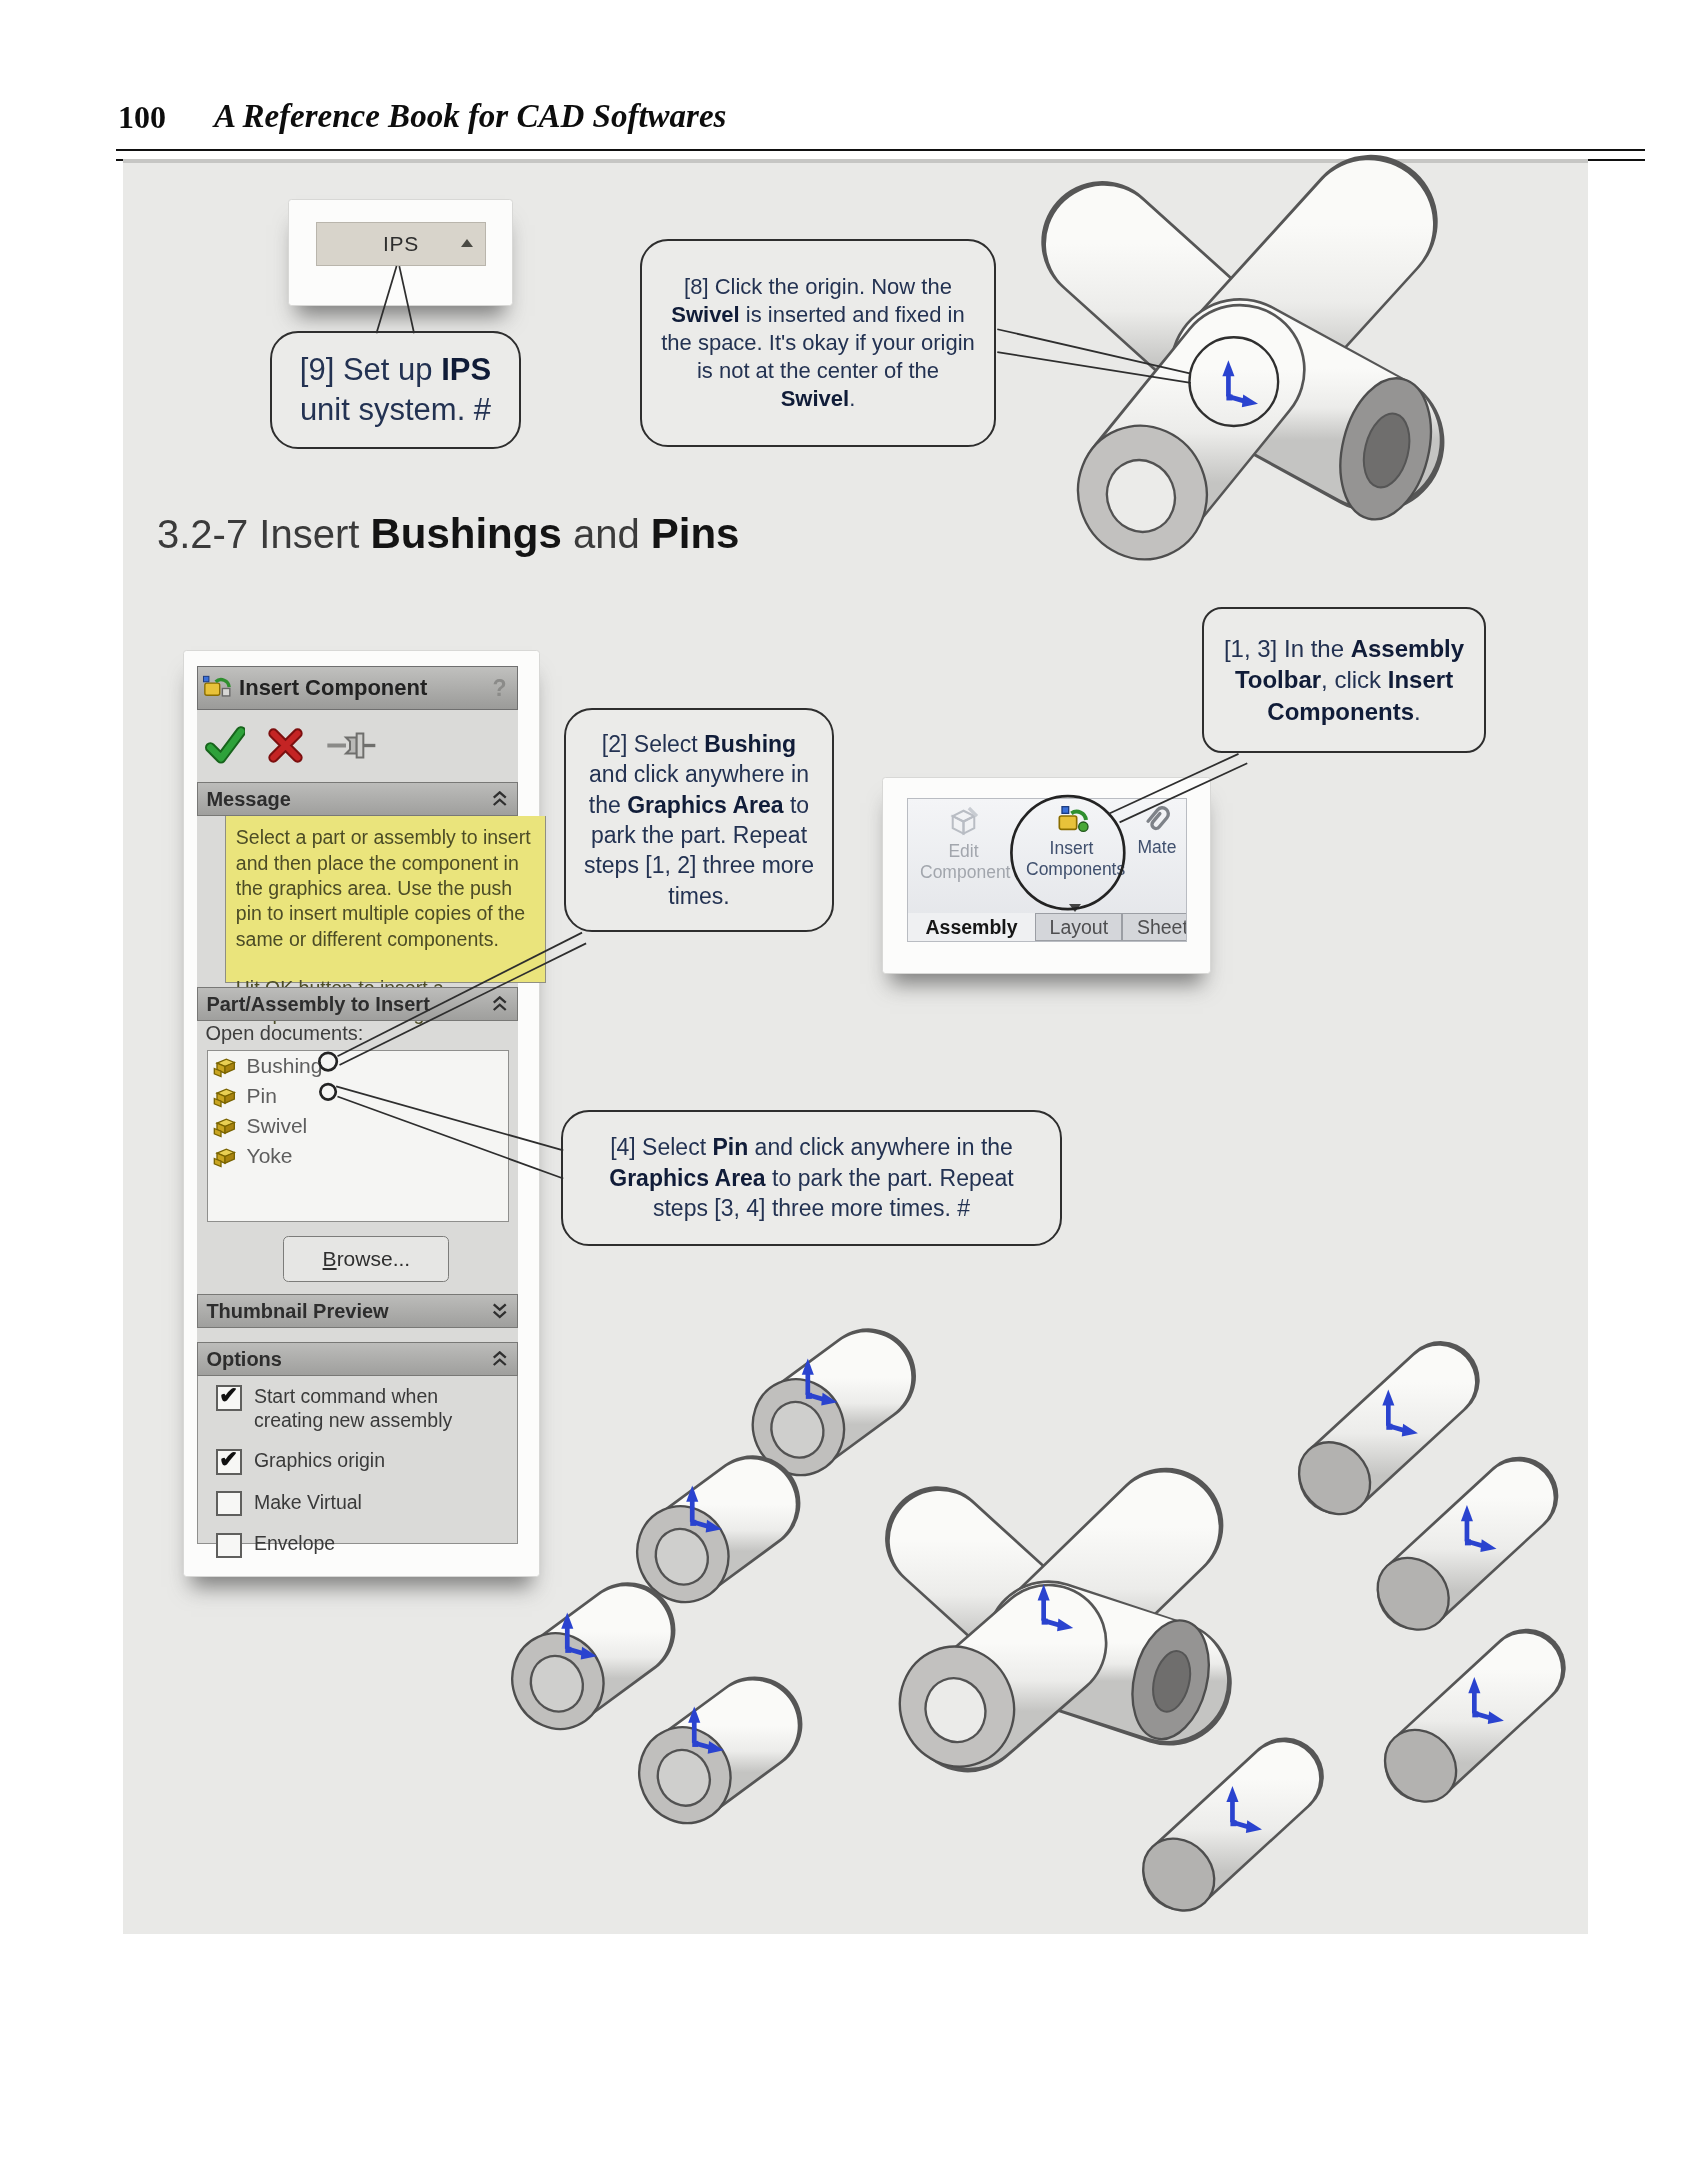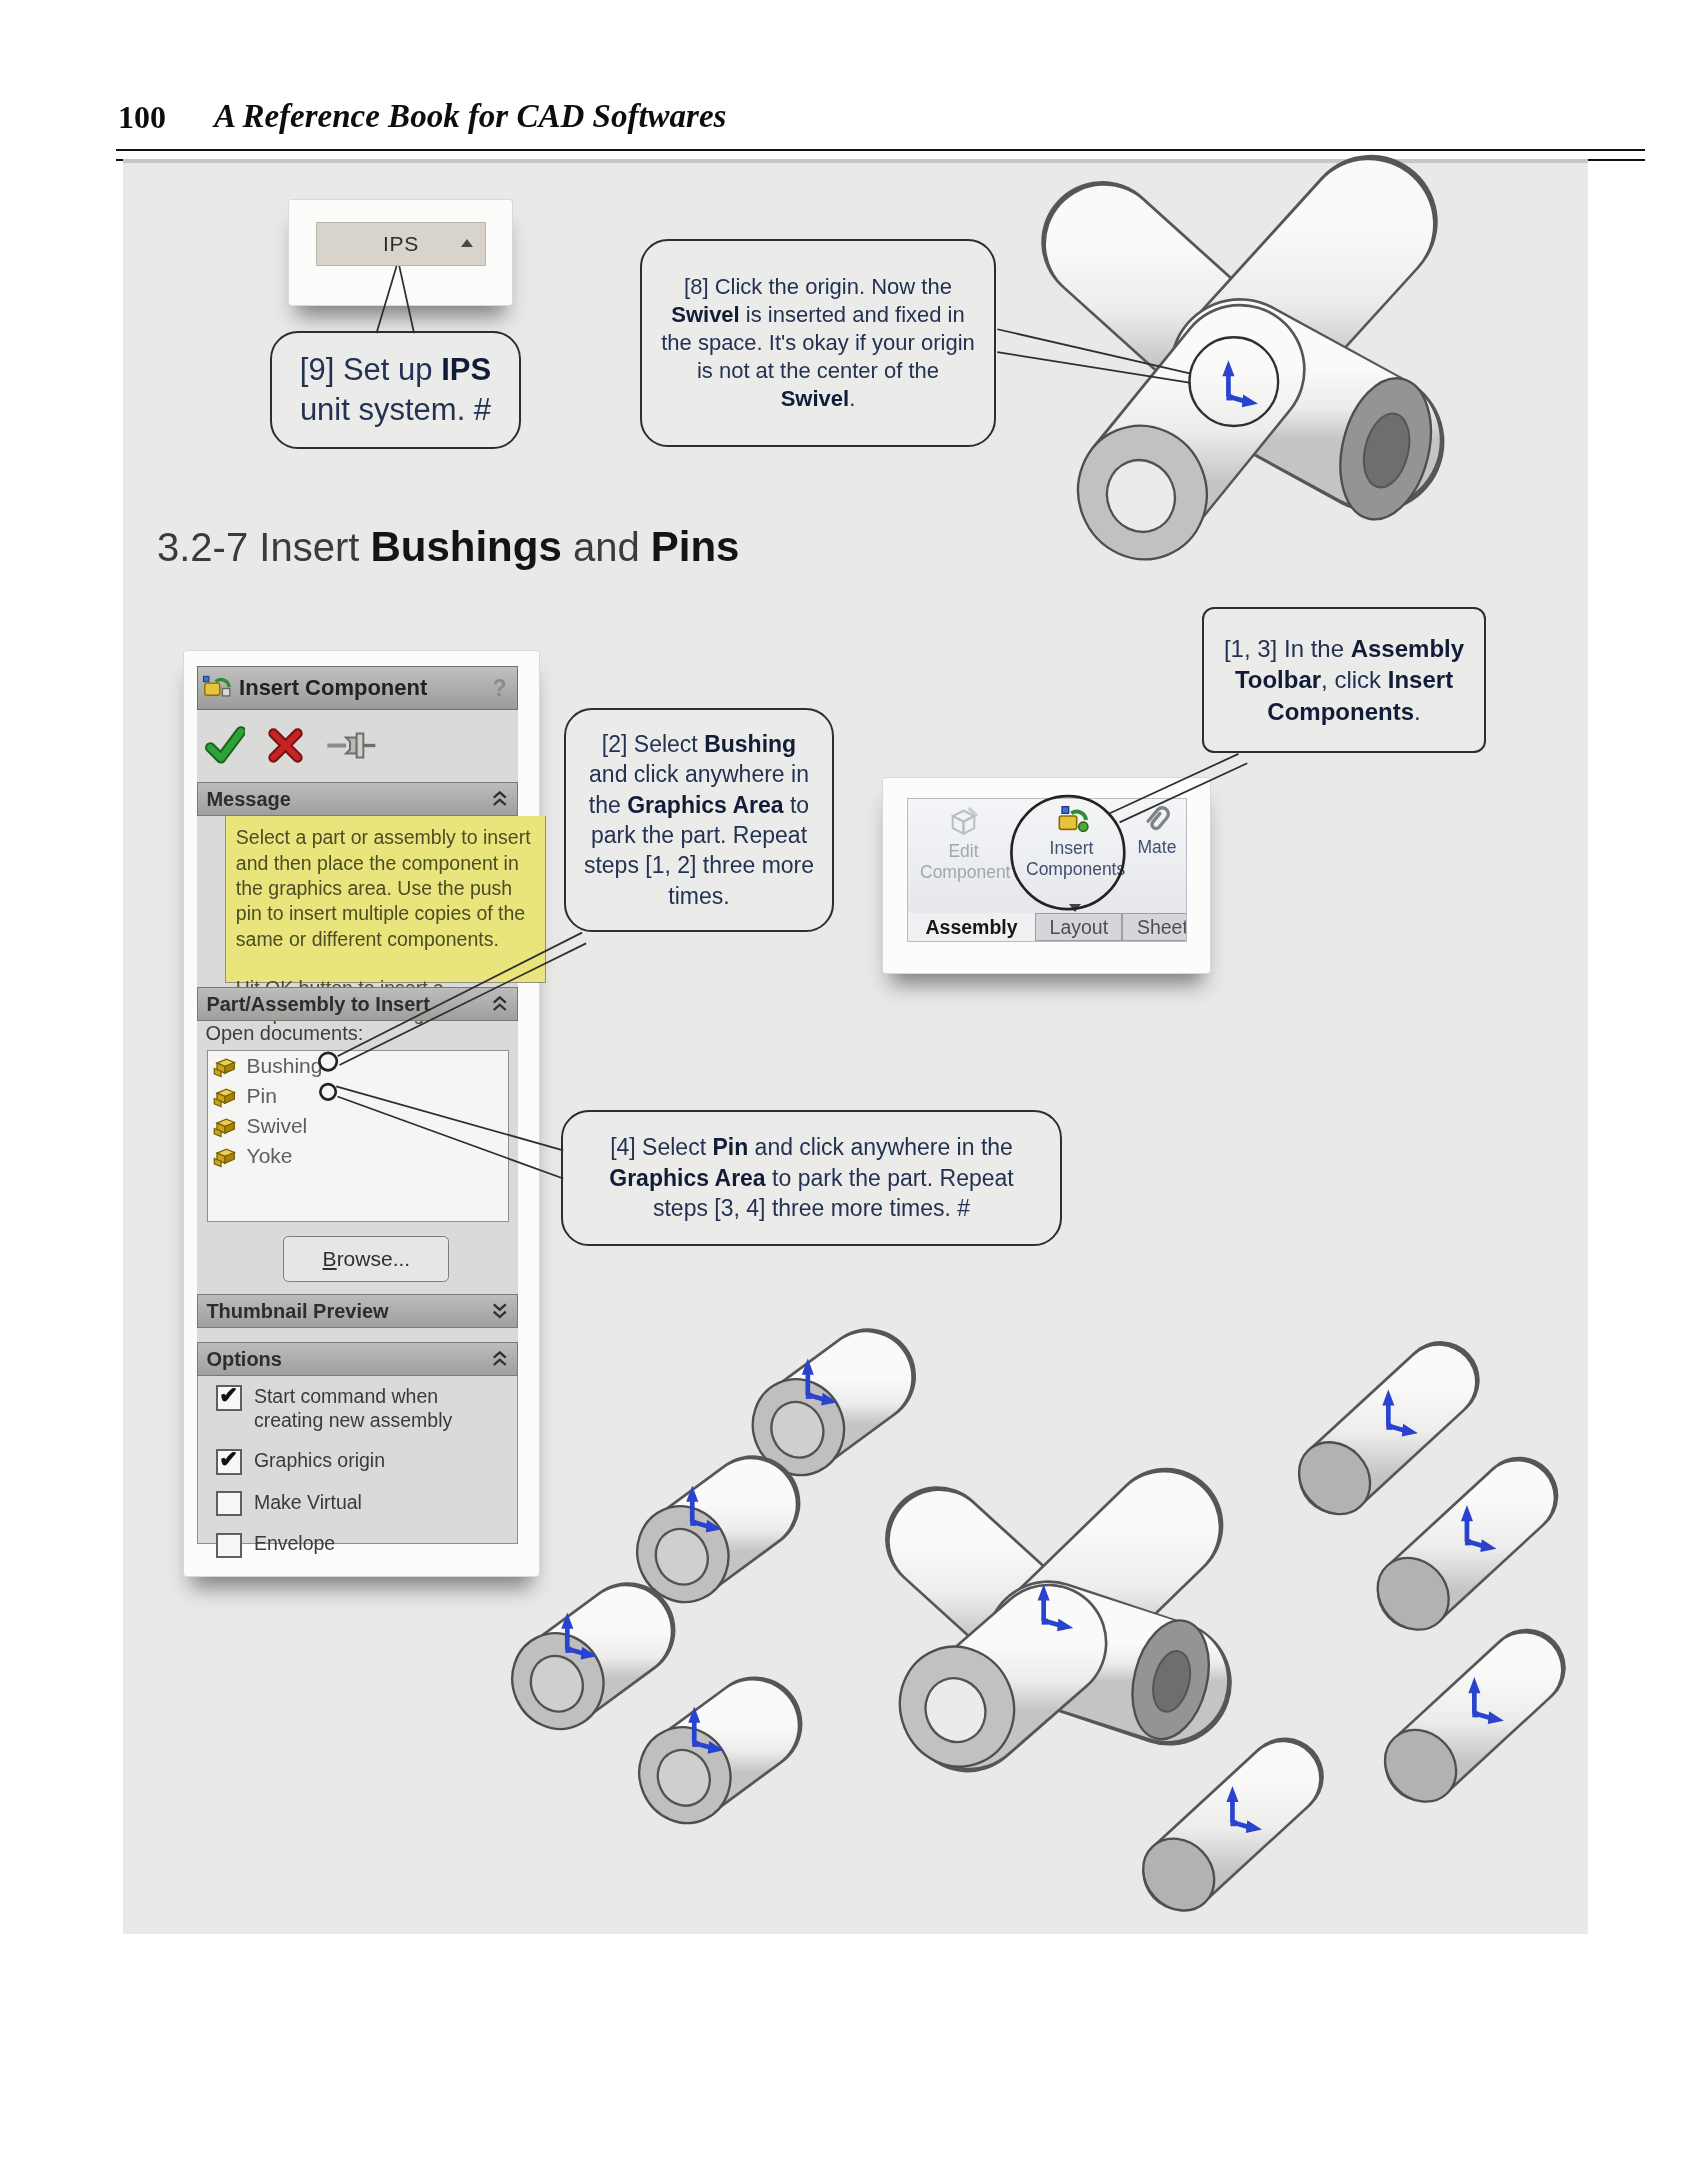--- a/index.html
+++ b/index.html
@@ -21,26 +21,26 @@
   #ips-select{position:absolute;left:27px;top:21.5px;width:168px;height:42px;background:#d8d4cb;border:0.7px solid #b9b5ac;
               display:flex;align-items:center;justify-content:center;font-size:21px;color:#2e2e2e;letter-spacing:0.7px;}
   #ips-arrow{position:absolute;right:12px;top:16px;width:0;height:0;border-left:6px solid transparent;border-right:6px solid transparent;border-bottom:8px solid #4a4a44;}
 
   
   .callout{background:#ebebe9;border:2px solid #2e2e2e;border-radius:28px;color:#233252;
            display:flex;align-items:center;justify-content:center;text-align:center;padding:12px 17.5px;box-sizing:border-box;}
   .callout .b{font-weight:bold;color:#101c38;}
   #c9{left:270px;top:331px;width:251px;height:118px;font-size:31px;line-height:1.3;}
   #c8{left:640px;top:239px;width:356px;height:208px;font-size:22px;line-height:1.28;}
-  #c13{left:1202px;top:607px;width:284px;height:146px;font-size:24px;line-height:1.3;border-radius:12px;}
+  #c13{left:1202px;top:607px;width:284px;height:146px;font-size:24px;line-height:1.3;border-radius:20px;}
   #c2{left:564px;top:708px;width:270px;height:224px;font-size:23px;line-height:1.32;}
   #c4{left:561px;top:1110px;width:501px;height:136px;font-size:23px;line-height:1.32;}
 
   
-  #section-heading{left:157px;top:523px;font-size:40px;color:#3b3b3b;letter-spacing:0px;}
+  #section-heading{left:157px;top:510px;font-size:40px;color:#3b3b3b;letter-spacing:0px;}
   #section-heading .b{font-weight:bold;color:#141414;font-size:42px;}
 
   
   #card-panel{left:183px;top:650px;width:355px;height:925px;}
   #sw-panel{position:absolute;left:13.4px;top:15px;width:321px;height:878px;background:#dadad8;}
   .pm-titlebar{position:absolute;left:0;top:0;width:100%;height:44px;box-sizing:border-box;
       background:linear-gradient(#c0c0be,#9b9b99);border:1.3px solid #6f6f6f;display:flex;align-items:center;}
   .pm-title{font-size:22px;font-weight:bold;color:#222;margin-left:6.7px;}
   .pm-help{margin-left:auto;margin-right:10.8px;font-size:23px;font-weight:bold;color:#8b8b89;}
   .pm-actions{position:absolute;left:0;top:44px;width:100%;height:70px;display:flex;align-items:center;gap:23px;padding-left:8px;box-sizing:border-box;}

